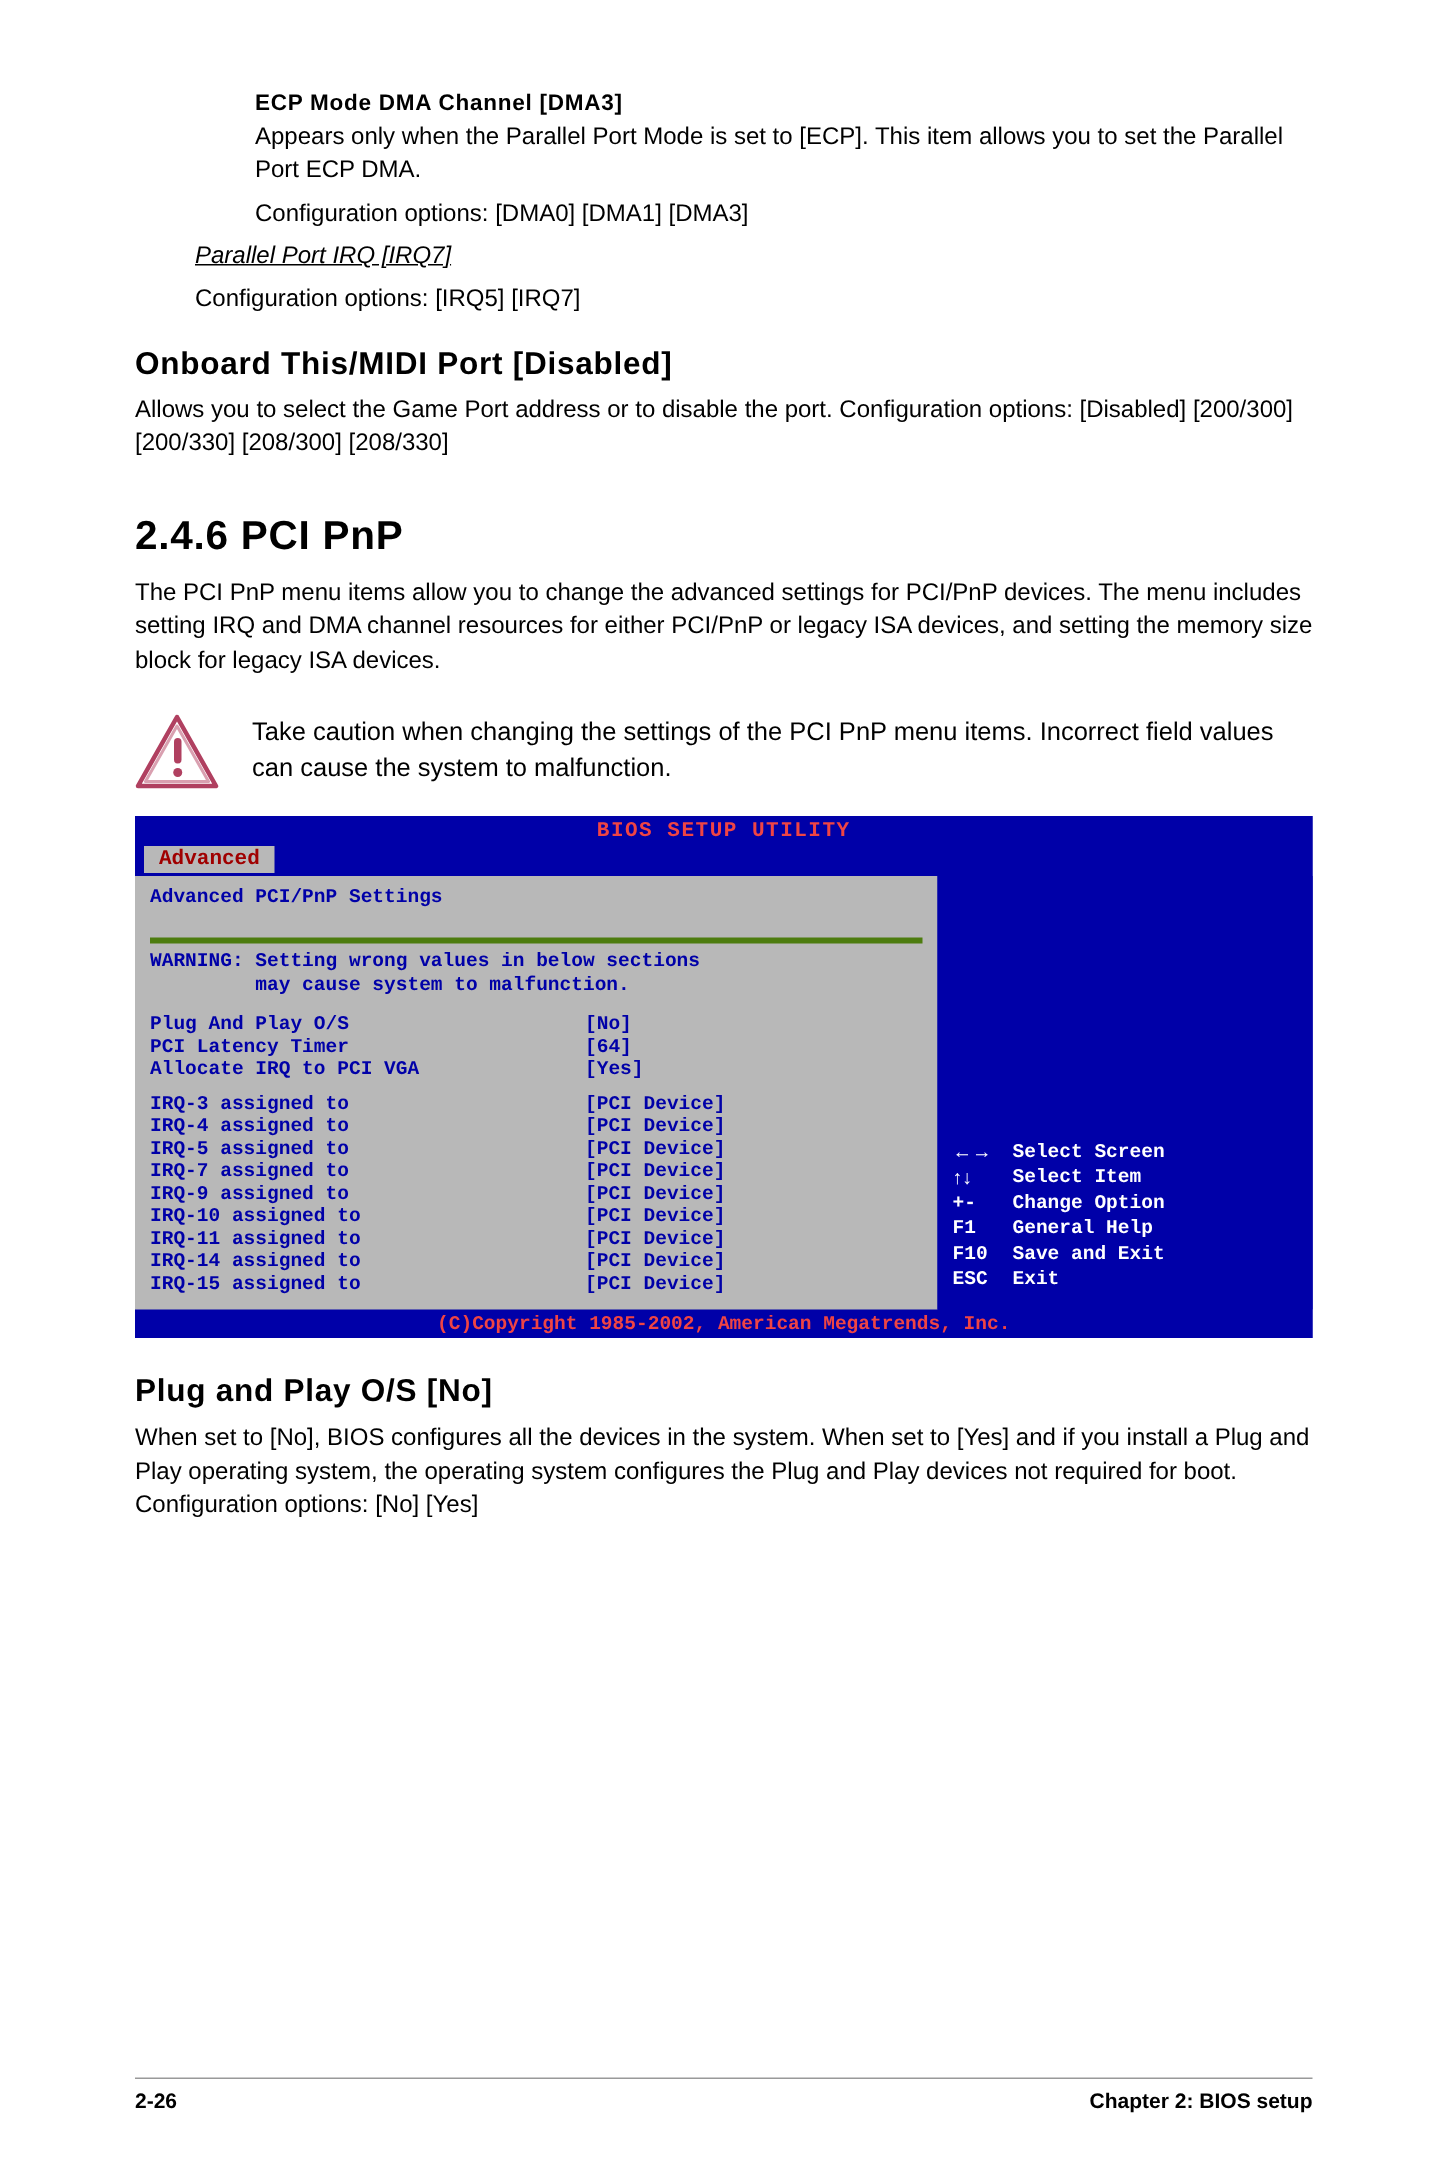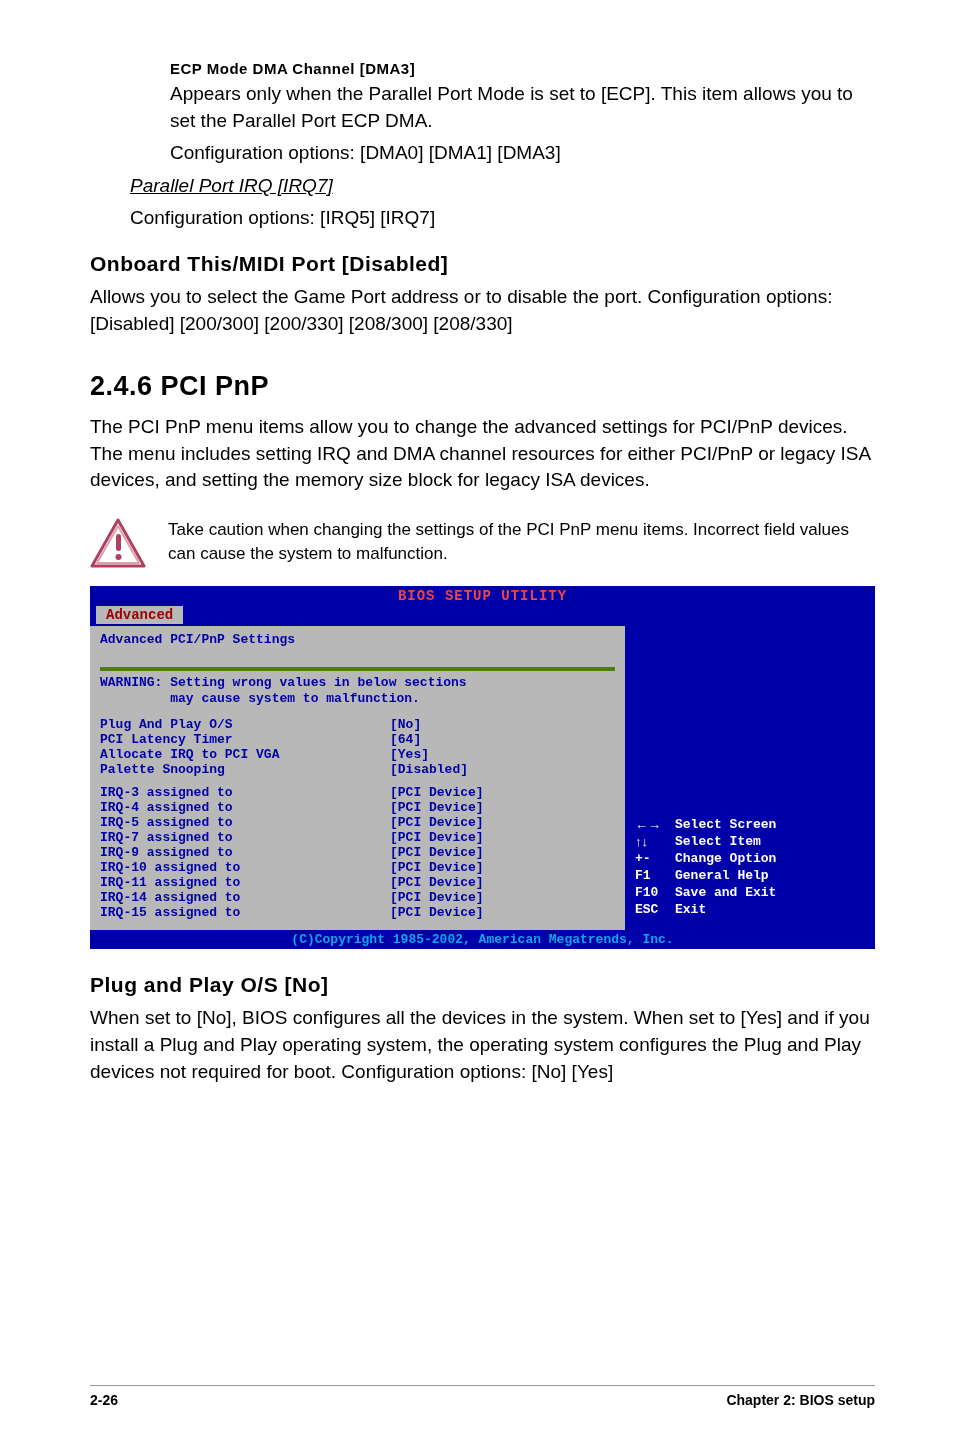--- a/index.html
+++ b/index.html
@@ -20,21 +20,21 @@
   .indent1 { margin-left: 40px; }
   .indent2 { margin-left: 80px; }
   .italic-underline { font-style: italic; text-decoration: underline; }
   .section-sub {
     font-size: 15px;
     font-weight: bold;
     letter-spacing: 0.5px;
     margin-bottom: 4px;
   }
   .body-text {
-    font-size: 19px;
+    font-size: 16px;
     line-height: 1.4;
     margin: 2px 0 6px 0;
   }
   .h2-like {
     font-size: 21px;
     font-weight: bold;
     letter-spacing: 0.5px;
     margin: 20px 0 8px 0;
   }
   .h1-like {
@@ -124,21 +124,21 @@
   }
   .bios-row { display: flex; }
   .bios-label { width: 290px; white-space: pre; }
   .bios-value { white-space: pre; }
   .bios-warning { margin: 4px 0 10px 0; line-height: 1.25; white-space: pre; }
   .bios-gap { height: 8px; }
   .help-line { display: flex; white-space: pre; line-height: 1.3; }
   .help-key { width: 40px; }
   .bios-footer {
     background: #0000a8;
-    color: #0ea5e9;
+    color: #ef4444;
     text-align: center;
     font-weight: bold;
     padding: 2px 0;
     font-size: 13px;
   }
   .arrow-glyph { font-family: Arial, sans-serif; }
 
   
   .page-footer {
     position: absolute;
@@ -204,24 +204,20 @@
                 <span class="bios-label">Plug And Play O/S</span>
                 <span class="bios-value">[No]</span>
               </div>
             <div class="bios-row">
                 <span class="bios-label">PCI Latency Timer</span>
                 <span class="bios-value">[64]</span>
               </div>
             <div class="bios-row">
                 <span class="bios-label">Allocate IRQ to PCI VGA</span>
                 <span class="bios-value">[Yes]</span>
-              </div>
-            <div class="bios-row">
-                <span class="bios-label">Palette Snooping</span>
-                <span class="bios-value">[Disabled]</span>
               </div>
           </div>
 
           <div class="bios-gap"></div>
 
           <div>
             <div class="bios-row">
                 <span class="bios-label">IRQ-3 assigned to</span>
                 <span class="bios-value">[PCI Device]</span>
               </div>

